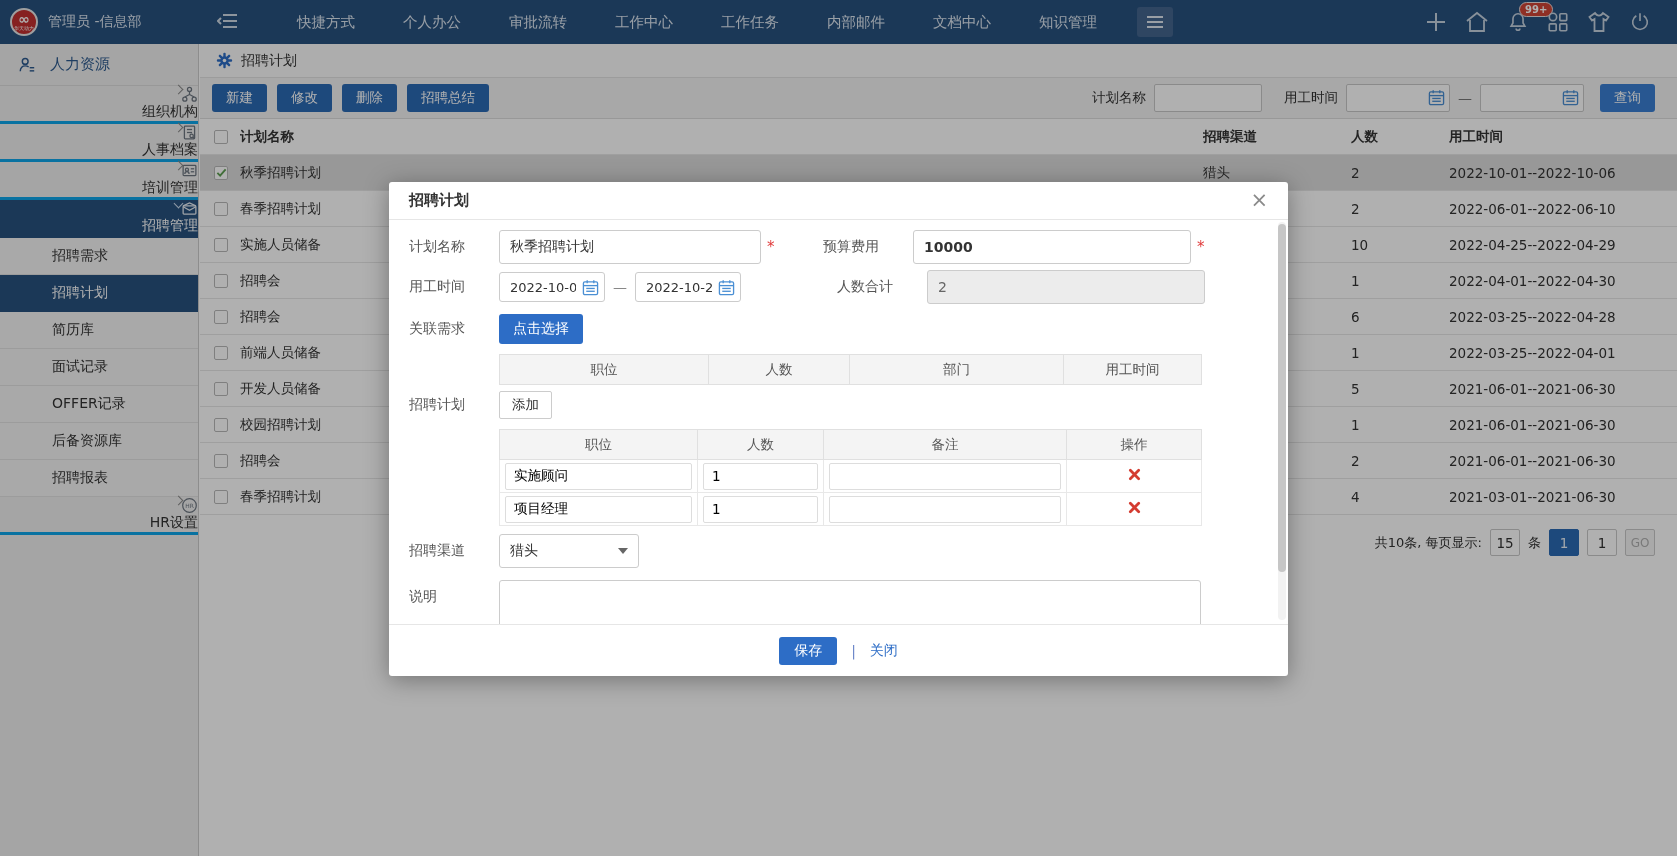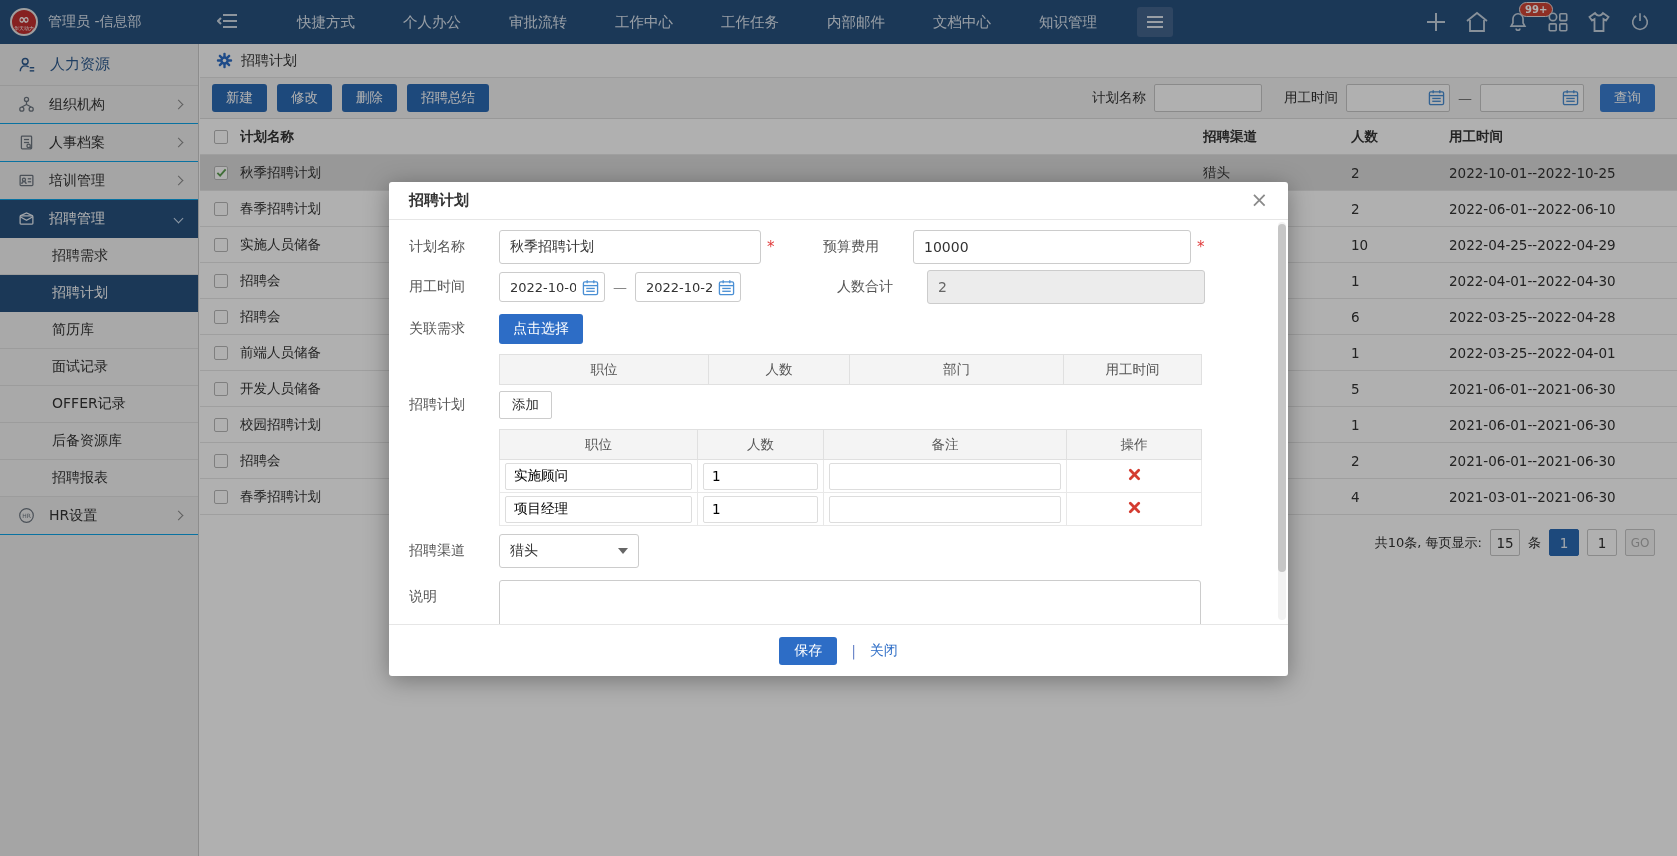--- a/index.html
+++ b/index.html
@@ -19,21 +19,21 @@
   .topmenu .tmi { padding:0 24px; font-size:14.5px; cursor:pointer; white-space:nowrap; }
   .hamb { margin-left:16px; width:36px; height:30px; background:#44668f; border-radius:3px; display:flex; align-items:center; justify-content:center; cursor:pointer; }
   .topicons { margin-left:auto; display:flex; align-items:center; gap:18px; padding-right:26px; }
   .ticon { position:relative; cursor:pointer; display:flex; align-items:center; }
   .badge { position:absolute; left:12px; top:-9px; background:#cf4436; color:#fff; font-size:10px; font-weight:bold; padding:1px 5px; border-radius:9px; border:1px solid #e8dede; }
 
   
   .sidebar { position:absolute; left:0; top:44px; width:199px; height:812px; background:#f0f0f0; border-right:1px solid #ccc; z-index:1; }
   .sb-title { height:42px; display:flex; align-items:center; padding-left:18px; color:#2d5a8e; font-size:15px; border-bottom:1px solid #dcdcdc; }
   .sb-title .lbl { margin-left:14px; }
-  .sb-item { height:38px; display:flex; align-items:center; padding-left:18px; font-size:14px; color:#333; border-bottom:1px solid #0ea5e9; cursor:pointer; position:relative; }
+  .sb-item { height:38px; display:flex; align-items:flex-end; padding-left:18px; font-size:14px; color:#333; border-bottom:3px solid #0ea5e9; cursor:pointer; position:relative;flex-direction:column; }
   .sb-item .lbl { margin-left:14px; }
   .sb-item.active { background:#28527f; color:#fff; border-bottom-color:#28527f; }
   .chev { position:absolute; right:16px; width:7px; height:7px; border-right:1.5px solid #8a8a8a; border-bottom:1.5px solid #8a8a8a; transform:rotate(-45deg); }
   .chev.down { transform:rotate(45deg); border-color:#cfe0f2; }
   .sb-sub { }
   .sb-subitem { height:37px; display:flex; align-items:center; padding-left:52px; font-size:14px; color:#333; border-bottom:1px solid #e2e2e2; cursor:pointer; background:#f5f5f5; }
   .sb-subitem.active { background:#28527f; color:#fff; border-bottom-color:#28527f; }
   .sb-bottom { position:absolute; left:0; bottom:8px; width:100%; border-top:1px solid #c9c9c9; padding:14px 14px 0 14px; }
   .online { display:flex; align-items:center; gap:8px; font-size:14px; color:#222; margin-left:8px; }
   .sb-search { margin-top:12px; position:relative; }
@@ -349,21 +349,21 @@
         <span>
             <span class="cb">
               <svg width="11" height="11" viewBox="0 0 12 12" fill="none" stroke="#5fa052" stroke-width="2">
                 <path d="M1.5 6.5 L4.5 9.5 L10.5 2.5"></path>
               </svg>
             </span>
           </span>
         <span class="cell">秋季招聘计划</span>
         <span class="cell">猎头</span>
         <span class="cell">2</span>
-        <span class="cell">2022-10-01--2022-10-25</span>
+        <span class="cell">2022-10-01--2022-10-06</span>
       </div>
       <div class="trow">
         <span>
             <span class="cb"></span>
           </span>
         <span class="cell">春季招聘计划</span>
         <span class="cell"></span>
         <span class="cell">2</span>
         <span class="cell">2022-06-01--2022-06-10</span>
       </div>
@@ -460,21 +460,21 @@
     </div>
 
     <div class="m-body">
 
       <div class="frow" style="margin-top:0;">
         <span class="flabel">计划名称</span>
         <input class="min" style="width: 262px;" value="秋季招聘计划">
         <span class="star">*</span>
         <div class="grp-r">
           <span class="flabel">预算费用</span>
-          <input class="min" style="width: 278px;" value="10000">
+          <input class="min" style="width: 278px; font-weight: bold;" value="10000">
           <span class="star">*</span>
         </div>
       </div>
 
       <div class="frow" style="margin-top:6px;">
         <span class="flabel">用工时间</span>
         <span class="mdate">
           <input class="min" style="height: 30px;" value="2022-10-01">
           <span class="cal">
             <svg width="17" height="17" viewBox="0 0 18 18" fill="none" stroke="#4a8fd4" stroke-width="1.4">

